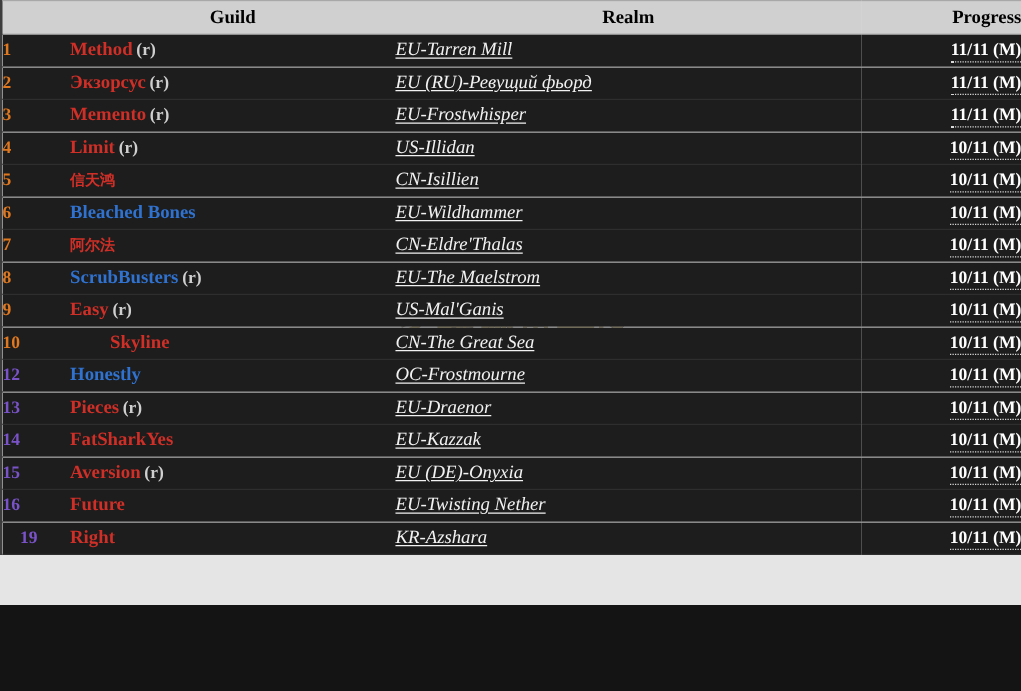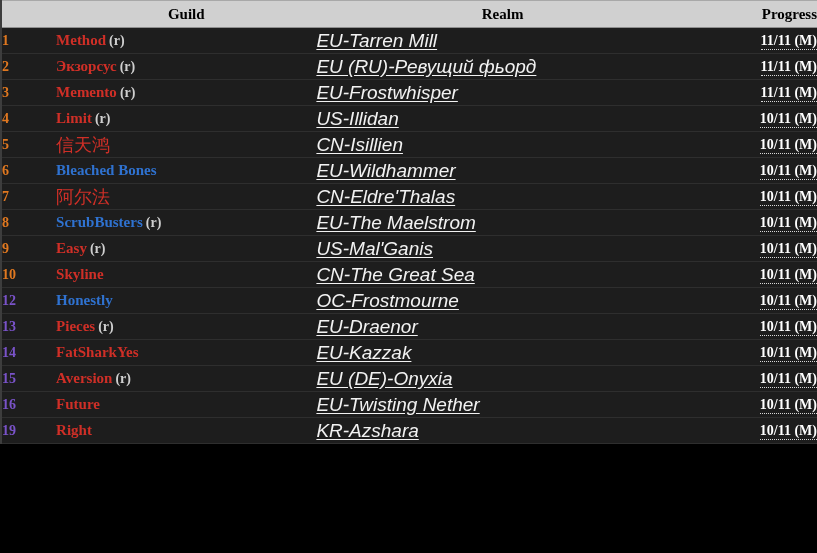--- a/index.html
+++ b/index.html
@@ -11,22 +11,22 @@
   body {
     width: 817px;
     height: 553px;
     overflow: hidden;
     font-family: "Liberation Sans", sans-serif;
   }
 
   #app {
     position: relative;
     width: 817px;
-    height: 553px;
-    background: #000000;
+    height: 484px;
+    background: #e5e5e5;
     overflow: hidden;
   }
 
   
   #watermark {
     position: absolute;
     left: 318px;
     top: 249px;
     width: 270px;
     height: 58px;
@@ -99,35 +99,35 @@
   }
 
   td.c-guild {
     padding-left: 8px;
     font-family: "Liberation Serif", serif;
     font-weight: bold;
     font-size: 15px;
   }
   .g-name.cn {
     font-family: "DejaVu Sans", sans-serif;
-    font-size: 18px;
-    font-weight: normal;
+    font-size: 12px;
+    font-weight: bold;
   }
   .g-tag {
     color: #cfcfcf;
     font-family: "Liberation Serif", serif;
     font-weight: bold;
     font-size: 14px;
     margin-left: 3px;
   }
 
   td.c-realm {
-    font-family: Liberation Sans, sans-serif;
+    font-family: Liberation Serif, serif;
     font-style: italic;
-    font-size: 19px;
+    font-size: 15px;
     color: #f2f2f2;
   }
   td.c-realm .r-link {
     text-decoration: underline;
     text-underline-offset: 2px;
   }
 
   td.c-prog {
     text-align: right;
     padding-right: 8px;
@@ -210,21 +210,21 @@
           <td class="c-prog"><span class="p-link">10/11 (M)</span></td>
         </tr>
         <tr>
           <td class="c-rank" style="color: rgb(224, 120, 32);">9</td>
           <td class="c-guild"><span class="g-name" style="color: rgb(207, 47, 39);">Easy</span><span class="g-tag">(r)</span></td>
           <td class="c-realm"><span class="r-link">US-Mal'Ganis</span></td>
           <td class="c-prog"><span class="p-link">10/11 (M)</span></td>
         </tr>
         <tr>
           <td class="c-rank" style="color: rgb(224, 120, 32);">10</td>
-          <td class="c-guild"><span class="g-name" style="color: rgb(207, 47, 39);">Skyline</span></td>
+          <td class="c-guild"><span class="g-name" style="color: rgb(207, 47, 39); margin-left: 32px;">Skyline</span></td>
           <td class="c-realm"><span class="r-link">CN-The Great Sea</span></td>
           <td class="c-prog"><span class="p-link">10/11 (M)</span></td>
         </tr>
         <tr>
           <td class="c-rank" style="color: rgb(122, 83, 201); margin-top: 40px;">12</td>
           <td class="c-guild"><span class="g-name" style="color: rgb(47, 114, 208);">Honestly</span></td>
           <td class="c-realm"><span class="r-link">OC-Frostmourne</span></td>
           <td class="c-prog"><span class="p-link">10/11 (M)</span></td>
         </tr>
         <tr>
@@ -245,21 +245,21 @@
           <td class="c-realm"><span class="r-link">EU (DE)-Onyxia</span></td>
           <td class="c-prog"><span class="p-link">10/11 (M)</span></td>
         </tr>
         <tr>
           <td class="c-rank" style="color: rgb(122, 83, 201);">16</td>
           <td class="c-guild"><span class="g-name" style="color: rgb(207, 47, 39); margin-top: 16px;">Future</span></td>
           <td class="c-realm"><span class="r-link">EU-Twisting Nether</span></td>
           <td class="c-prog"><span class="p-link">10/11 (M)</span></td>
         </tr>
         <tr>
-          <td class="c-rank" style="color: rgb(122, 83, 201);">19</td>
+          <td class="c-rank" style="color: rgb(122, 83, 201); padding-left: 14px;">19</td>
           <td class="c-guild"><span class="g-name" style="color: rgb(207, 47, 39);">Right</span></td>
           <td class="c-realm"><span class="r-link">KR-Azshara</span></td>
           <td class="c-prog"><span class="p-link">10/11 (M)</span></td>
         </tr>
       </tbody>
   </table>
 
 </div>
 
 </body></html>

